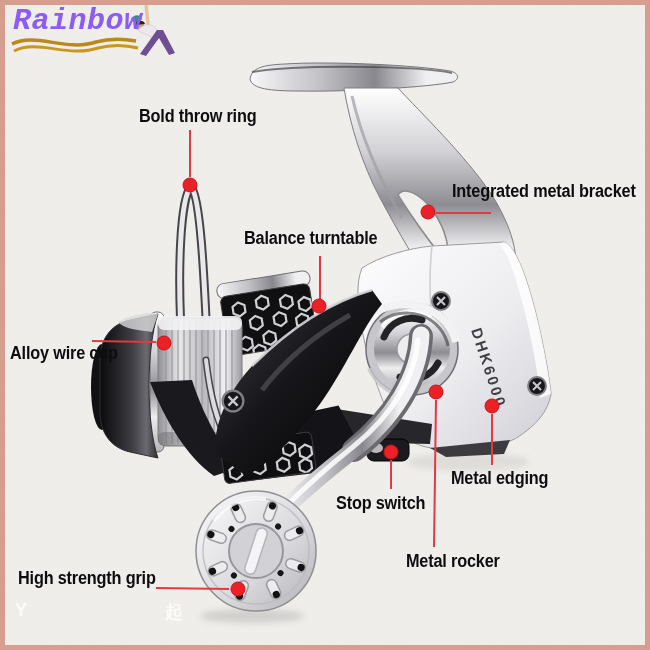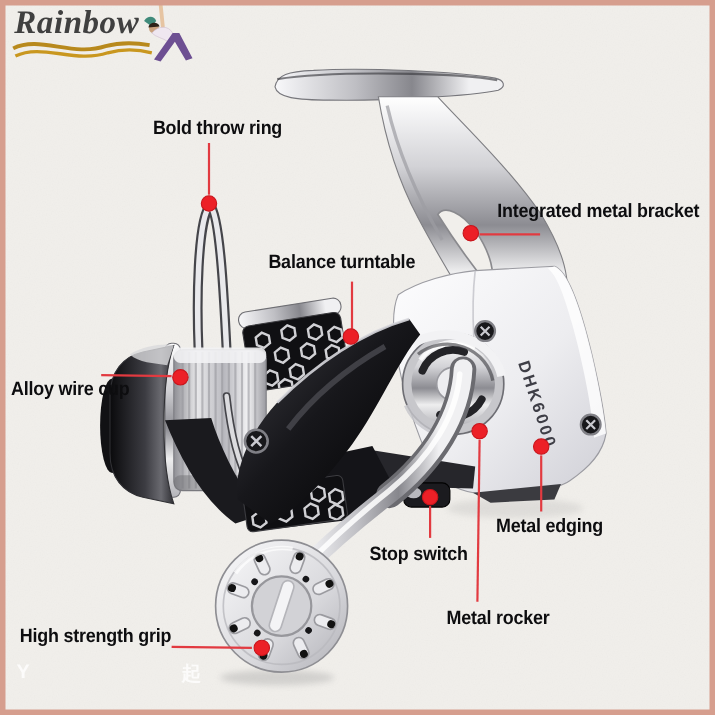--- a/index.html
+++ b/index.html
@@ -4,22 +4,22 @@
 <style>
   html,body{margin:0;padding:0;background:#fff;width:650px;height:650px;}
   .frame{position:relative;width:650px;height:650px;background:#f1efeb;overflow:hidden;
          font-family:"Liberation Sans",sans-serif;}
   .frame-border{position:absolute;inset:0;border:5px solid #d69e8e;pointer-events:none;z-index:60;}
   .art{position:absolute;left:0;top:0;width:650px;height:650px;z-index:10;}
   .callout-label{position:absolute;z-index:40;white-space:nowrap;color:#0d0d0f;
       font-weight:700;font-size:17.5px;line-height:1.05;letter-spacing:-.2px;
       transform:scaleX(.93);transform-origin:0 50%;}
   .logo{position:absolute;left:0;top:0;width:200px;height:70px;z-index:50;}
-  .logo-text{position:absolute;left:13px;top:4px;font-family:Liberation Serif, serif;
-      font-style:italic;font-weight:700;font-size:30px;color:#404040;letter-spacing:.5px;}
+  .logo-text{position:absolute;left:13px;top:4px;font-family:Liberation Mono, monospace;
+      font-style:italic;font-weight:700;font-size:30px;color:#8b5cf6;letter-spacing:.5px;}
   .logo-svg{position:absolute;left:0;top:0;}
   .watermark{position:absolute;z-index:30;font-weight:700;font-size:18px;
       color:rgba(255,255,255,.78);}
   .wm-left{left:15px;top:600px;}
   .wm-right{left:165px;top:600px;}
 </style>
 </head>
 <body>
 
 <div class="frame">

